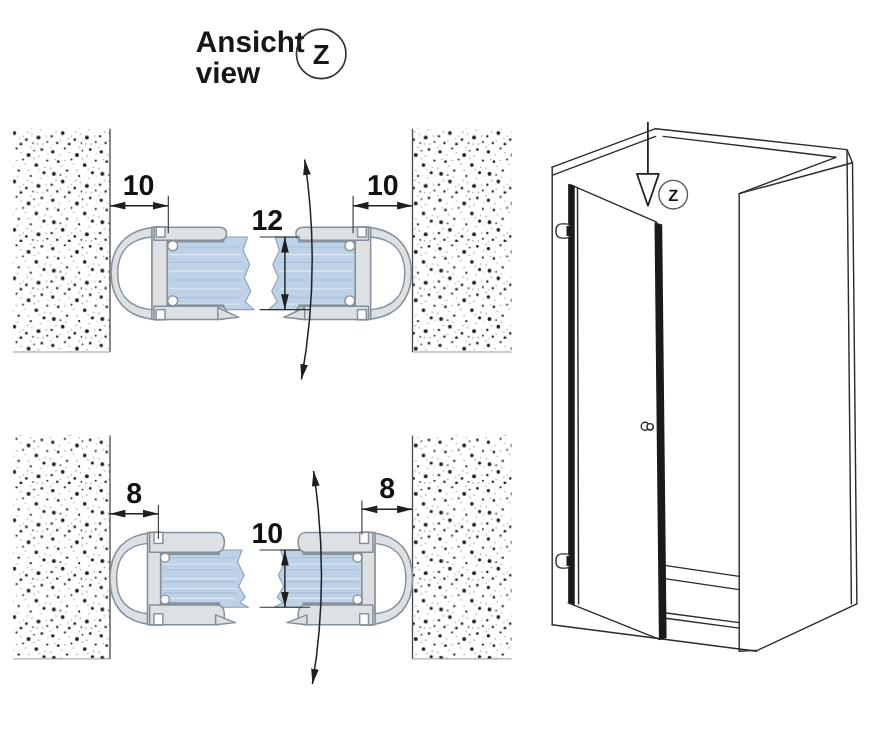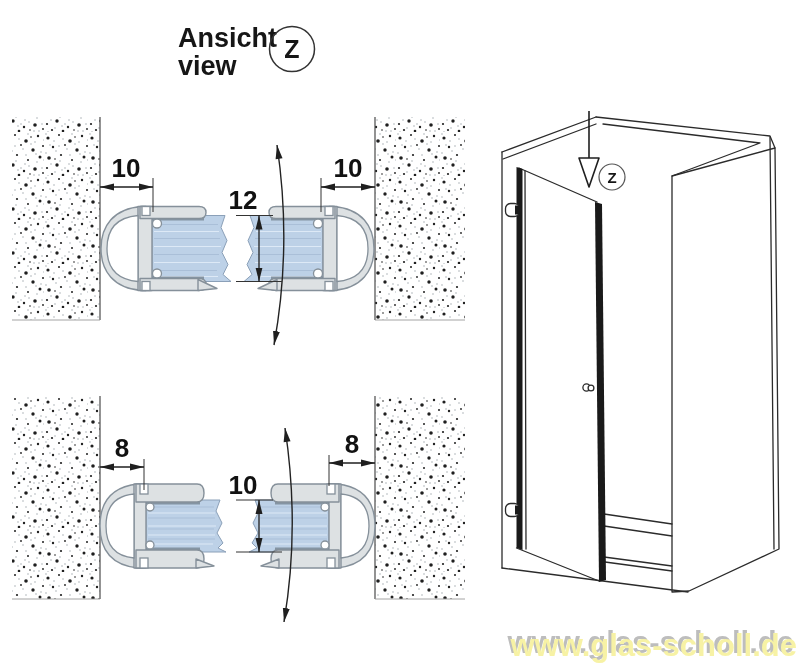--- a/index.html
+++ b/index.html
@@ -270,14 +270,13 @@
 
     <g>
       <line x1="589" y1="111" x2="589" y2="158" stroke="#1f1f1f" stroke-width="1.6"></line>
       <polygon points="579,158 599,158 589,187" fill="#fff" stroke="#1f1f1f" stroke-width="1.6" stroke-linejoin="round"></polygon>
     </g>
     <circle cx="612" cy="177" r="13" fill="#fff" stroke="#555" stroke-width="1.2"></circle>
     <text class="tz" x="612" y="182.5" font-size="15">Z</text>
   </g>
 </svg>
 
-<div class="watermark">www.glas-scholl.de</div>
 </div>
 
 </body></html>

